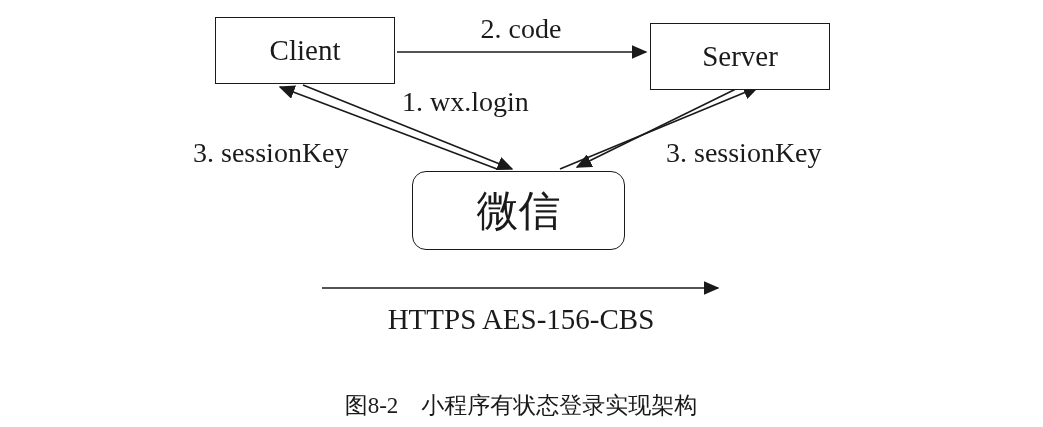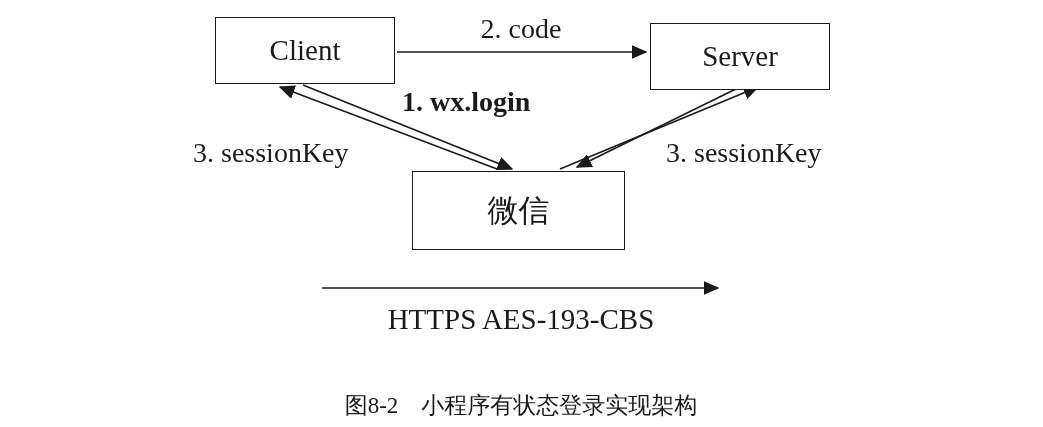--- a/index.html
+++ b/index.html
@@ -32,28 +32,28 @@
     border: 1.6px solid #1a1a1a;
     background: #ffffff;
     display: flex;
     align-items: center;
     justify-content: center;
     font-size: 29px;
     box-sizing: border-box;
   }
   .node-client  { left: 215px; top: 17px;  width: 180px; height: 67px; text-align: right; }
   .node-server  { left: 650px; top: 17px;  width: 180px; height: 67px; margin-top: 6px; }
-  .node-wechat  { left: 412px; top: 171px; width: 213px; height: 79px; font-size: 31px; }
+  .node-wechat  { left: 412px; top: 171px; width: 213px; height: 79px; font-size: 42px; border-radius: 14px; }
   .edge-label {
     position: absolute;
     font-size: 28px;
     white-space: nowrap;
   }
   .label-code          { left: 521px; top: 13px;  transform: translateX(-50%); }
-  .label-wx-login      { left: 402px; top: 86px; font-weight: bold; }
+  .label-wx-login      { left: 402px; top: 86px; }
   .label-sk-left       { left: 193px; top: 137px; }
   .label-sk-right      { left: 666px; top: 137px; }
   .label-protocol {
     position: absolute;
     left: 521px;
     top: 303px;
     transform: translateX(-50%);
     font-size: 29px;
     white-space: nowrap;
   }
@@ -105,17 +105,17 @@
   </div>
 
   <div class="edge-label label-code">2. code</div>
 
   <div class="edge-label label-wx-login">1. wx.login</div>
 
   <div class="edge-label label-sk-left">3. sessionKey</div>
 
   <div class="edge-label label-sk-right">3. sessionKey</div>
 
-  <div class="label-protocol">HTTPS AES-193-CBS</div>
+  <div class="label-protocol">HTTPS AES-156-CBS</div>
 
   <div class="caption">图8-2　小程序有状态登录实现架构</div>
 
 </div>
 
 </body></html>

